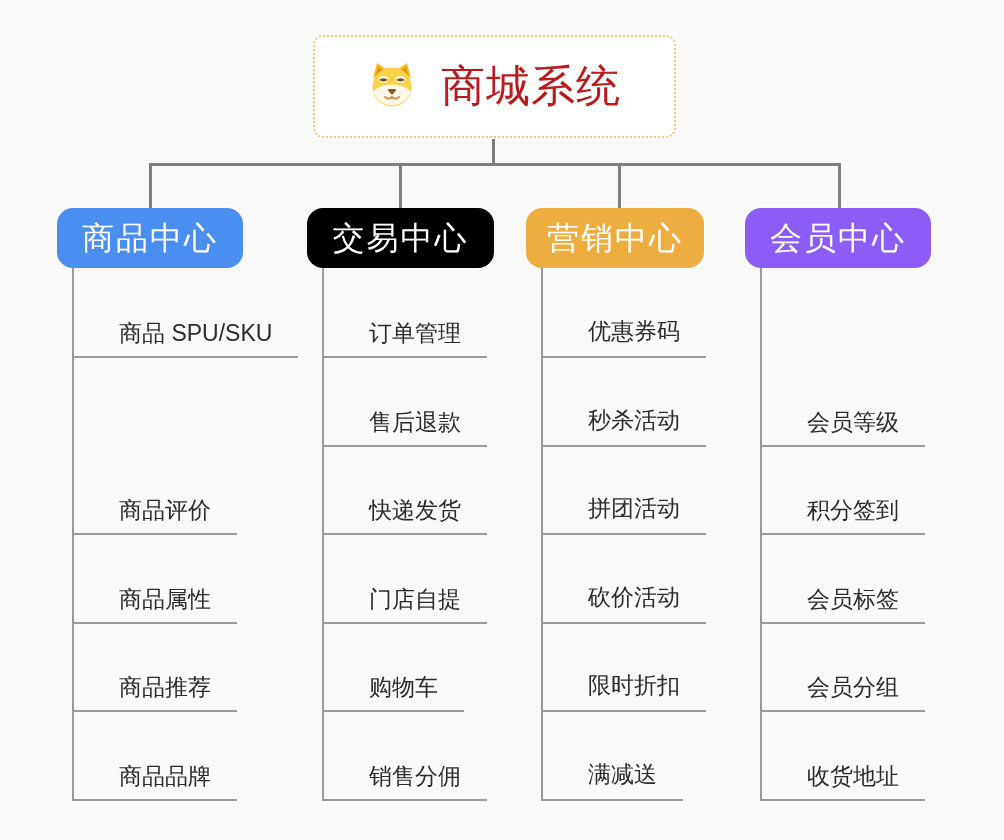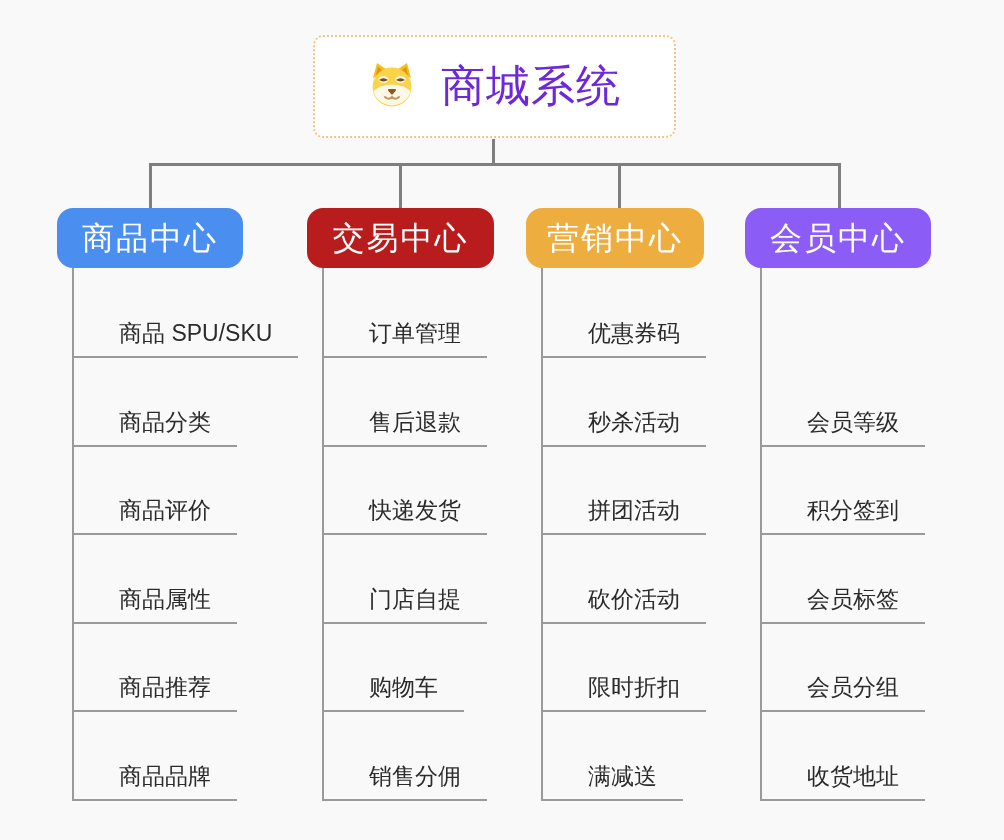--- a/index.html
+++ b/index.html
@@ -44,21 +44,21 @@
   .vline{position:absolute;top:268px;width:2px;height:533px;background:var(--line2,#9a9a9a);}
   #vline-1{left:72px;} #vline-2{left:322px;} #vline-3{left:541px;} #vline-4{left:760px;}
 
   
   .item{
     position:absolute;
     padding:0 26px 8px 47px;
     border-bottom:2px solid var(--line2,#9a9a9a);
     font-size:23px;line-height:30px;color:#2b2b2b;white-space:nowrap;
   }
-  .c1{left:72px;} .c2{left:322px;} .c3{left:541px;} .c4{left:760px;}
+  .c1{left:72px;} .c2{left:322px;} .c3{left:541px;font-family:Liberation Mono, monospace;} .c4{left:760px;}
   .r1{top:318px;} .r2{top:407px;} .r3{top:495px;}
   .r4{top:584px;} .r5{top:672px;} .r6{top:761px;}
 </style>
 </head>
 <body style="background: rgb(249, 249, 249);">
 
 <div id="stage">
 
   <div class="cline" id="root-vline"></div>
   <div class="cline" id="main-hline"></div>
@@ -77,35 +77,34 @@
         <circle cx="24" cy="25" r="19.5" fill="#fbd348"></circle>
         <path d="M5.2 29 A19.5 19.5 0 0 0 42.8 29 Q35 22.5 24 22.5 Q13 22.5 5.2 29 Z" fill="#fdf8e7"></path>
         <ellipse cx="15.5" cy="17.5" rx="5" ry="3.6" fill="#fdf8e7"></ellipse>
         <ellipse cx="32.5" cy="17.5" rx="5" ry="3.6" fill="#fdf8e7"></ellipse>
         <path d="M11 18 q4.5 -3.5 9 0 q-4.5 2.8 -9 0 Z" fill="#7a4b12"></path>
         <path d="M28 18 q4.5 -3.5 9 0 q-4.5 2.8 -9 0 Z" fill="#7a4b12"></path>
         <path d="M21 28 h6 l-3 3.5 Z" fill="#8a5a20" stroke="#8a5a20" stroke-linejoin="round" stroke-width="2"></path>
         <path d="M17 35 q3.5 3.5 7 0 q3.5 3.5 7 0" fill="none" stroke="#c49a5c" stroke-width="2" stroke-linecap="round"></path>
       </svg>
     </span>
-    <span id="root-title" style="color: #6d28d9; margin-left: 12px;">商城系统</span>
+    <span id="root-title" style="color: #b91c1c; margin-left: 12px;">商城系统</span>
   </div>
 
   <div class="branch" id="branch-1" style="background-color: rgb(74, 142, 240);">商品中心</div>
-  <div class="branch" id="branch-2" style="background-color: #b91c1c;">交易中心</div>
+  <div class="branch" id="branch-2" style="background-color: #000000;">交易中心</div>
   <div class="branch" id="branch-3" style="background-color: rgb(238, 174, 63);">营销中心</div>
   <div class="branch" id="branch-4" style="background-color: #8b5cf6;">会员中心</div>
 
   <div class="vline" id="vline-1"></div>
   <div class="vline" id="vline-2"></div>
   <div class="vline" id="vline-3"></div>
   <div class="vline" id="vline-4"></div>
 
   <div class="item c1 r1">商品 SPU/SKU</div>
-  <div class="item c1 r2">商品分类</div>
   <div class="item c1 r3">商品评价</div>
   <div class="item c1 r4">商品属性</div>
   <div class="item c1 r5">商品推荐</div>
   <div class="item c1 r6">商品品牌</div>
 
   <div class="item c2 r1">订单管理</div>
   <div class="item c2 r2">售后退款</div>
   <div class="item c2 r3">快递发货</div>
   <div class="item c2 r4">门店自提</div>
   <div class="item c2 r5">购物车</div>

